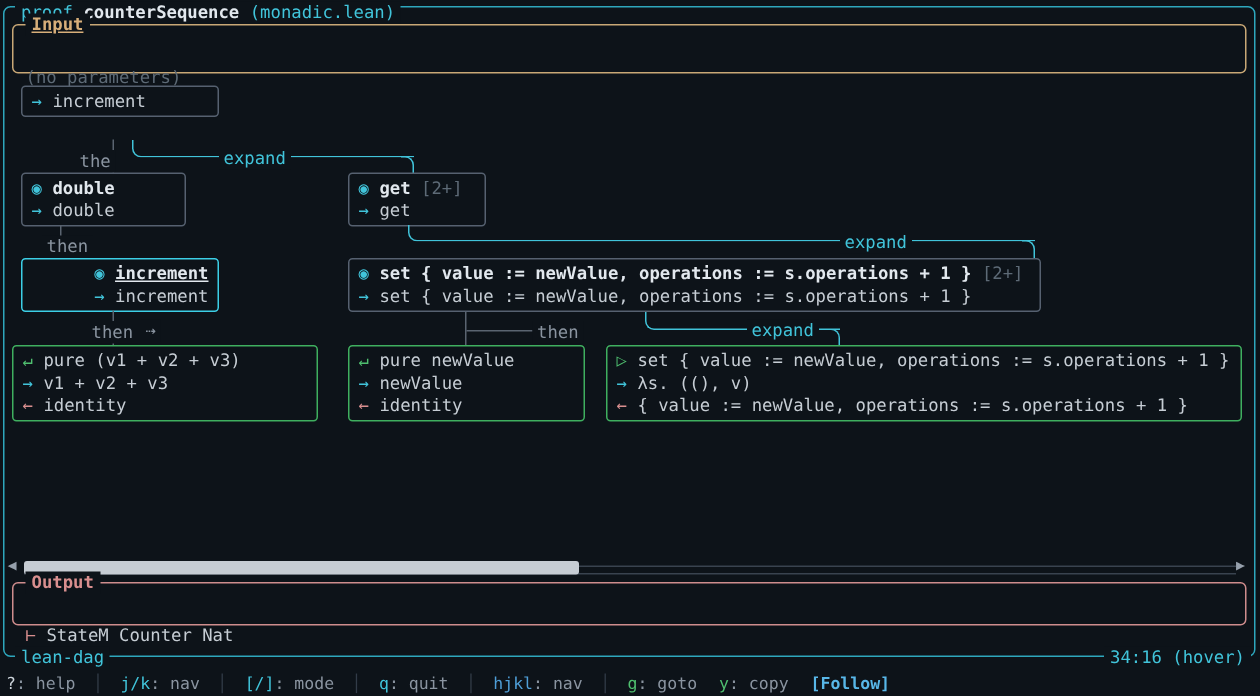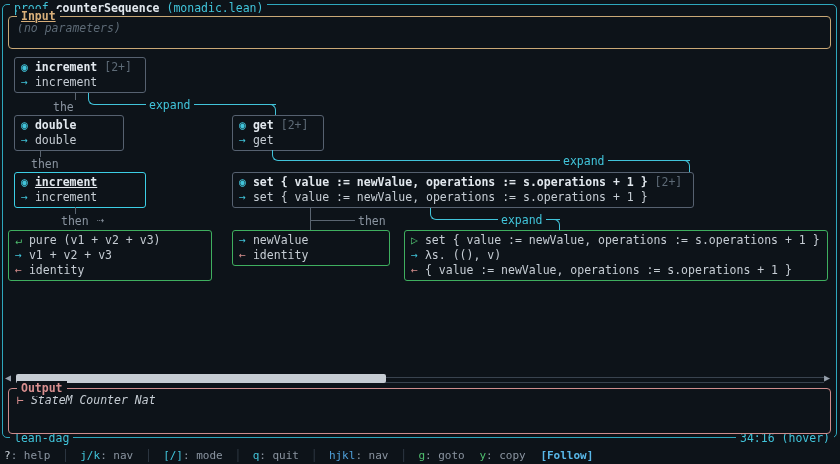--- a/index.html
+++ b/index.html
@@ -23,24 +23,24 @@
   .txt { color:#c6cdd4; }
   .green { color:#4fbf6f; }
   .pink { color:#d98f8f; }
   .tan { color:#d8af7a;text-decoration:underline; }
   .graytx { color:#8a94a0; }
   
   .panel { position:absolute; border:1px solid; border-radius:4px; background:#0d1319; }
   .panel.input { border-color:#c9a876; }
   .panel.output { border-color:#cf8d8d; }
   .panel-label { position:absolute; top:-8px; left:8px; background:#0d1319; padding:0 4px; font-weight:bold; }
-  .panel-content { margin-top:4px; padding-left:8px; white-space:nowrap;font-style:italic; }
+  .panel-content { margin-top:27px; padding-left:8px; white-space:nowrap; }
   
   .node { position:absolute; border:1px solid #566170; border-radius:3px; padding:2px 6px; white-space:nowrap; background:#0d1319; }
-  .node.sel { border-color:#3ccfe6; }
+  .node.sel { border-color:#3ccfe6;text-align:right; }
   .node.grn { border-color:#3faf5f; }
   .ic { margin-right:7px; }
   .badge { color:#5d6a76; margin-left:7px; }
   .u { text-decoration:underline; }
   
   .vline { position:absolute; width:1px; background:#5a6470; }
   .hline { position:absolute; height:1px; background:#5a6470; }
   .elbow-bl { position:absolute; border-left:1px solid #41c4da; border-bottom:1px solid #41c4da; border-bottom-left-radius:6px; }
   .elbow-tr { position:absolute; border-top:1px solid #41c4da; border-top-right-radius:6px; border-right:1px solid #41c4da; }
   .conn-label { position:absolute; background:#0d1319; padding:0 3px; white-space:nowrap; }
@@ -68,21 +68,20 @@
 <div class="frame-label cyan" style="left:750px;top:15px;">Effect Flow</div>
 <div class="frame-label cyan" style="left:10px;top:431px;">lean-dag</div>
 <div class="frame-label cyan" style="left:736px;top:431px;">34:16 (hover)</div>
 
 <div class="panel input" style="left:8px;top:16px;width:823px;height:33px;">
   <div class="panel-label tan">Input</div>
   <div class="panel-content dim">(no parameters)</div>
 </div>
 
 <div class="node" style="left:14px;top:57px;width:132px;">
-  <div><span class="ic cyan">◉</span><span class="bright">increment</span><span class="badge">[2+]</span></div>
   <div><span class="ic cyan">→</span><span class="txt">increment</span></div>
 </div>
 
 <div class="vline" style="left:75px;top:93px;height:22px;"></div>
 <div class="conn-label graytx" style="left:50px;top:100px;">the</div>
 
 <div class="elbow-bl" style="left:88px;top:93px;width:188px;height:12px;"></div>
 <div class="elbow-tr" style="left:267px;top:104px;width:9px;height:12px;"></div>
 <div class="conn-label cyan" style="left:146px;top:98px;">expand</div>
 
@@ -125,37 +124,38 @@
 <div class="elbow-tr" style="left:551px;top:219px;width:9px;height:12px;"></div>
 <div class="conn-label cyan" style="left:498px;top:213px;">expand</div>
 
 <div class="node grn" style="left:8px;top:230px;width:204px;">
   <div><span class="ic green">↵</span><span class="txt">pure (v1 + v2 + v3)</span></div>
   <div><span class="ic cyan">→</span><span class="txt">v1 + v2 + v3</span></div>
   <div><span class="ic pink">←</span><span class="txt">identity</span></div>
 </div>
 
 <div class="node grn" style="left:232px;top:230px;width:158px;">
+  <div><span class="ic green">↵</span><span class="txt">pure newValue</span></div>
   <div><span class="ic cyan">→</span><span class="txt">newValue</span></div>
   <div><span class="ic pink">←</span><span class="txt">identity</span></div>
 </div>
 
 <div class="node grn" style="left:404px;top:230px;width:424px;">
   <div><span class="ic green">▷</span><span class="txt">set { value := newValue, operations := s.operations + 1 }</span></div>
   <div><span class="ic cyan">→</span><span class="txt">λs. ((), v)</span></div>
   <div><span class="ic pink">←</span><span class="txt">{ value := newValue, operations := s.operations + 1 }</span></div>
 </div>
 
 <div class="sb-arrow" style="left:5px;top:371px;">◀</div>
 <div class="track" style="left:16px;top:377px;width:808px;"></div>
 <div class="track" style="left:16px;top:382px;width:808px;"></div>
 <div class="thumb" style="left:16px;top:374px;width:370px;"></div>
 <div class="sb-arrow" style="left:824px;top:371px;">▶</div>
 
-<div class="panel output" style="left:8px;top:388px;width:823px;height:46px;">
+<div class="panel output" style="left:8px;top:388px;width:823px;height:29px;">
   <div class="panel-label pink">Output</div>
   <div class="panel-content"><span class="pink" style="margin-right:7px;">⊢</span><span class="txt">StateM Counter Nat</span></div>
 </div>
 
 <div class="help">
   <span class="k-white">?</span><span class="graytx">: help</span>
   <span class="sep">│</span>
   <span class="k-cyan">j/k</span><span class="graytx">: nav</span>
   <span class="sep">│</span>
   <span class="k-cyan">[/]</span><span class="graytx">: mode</span>

